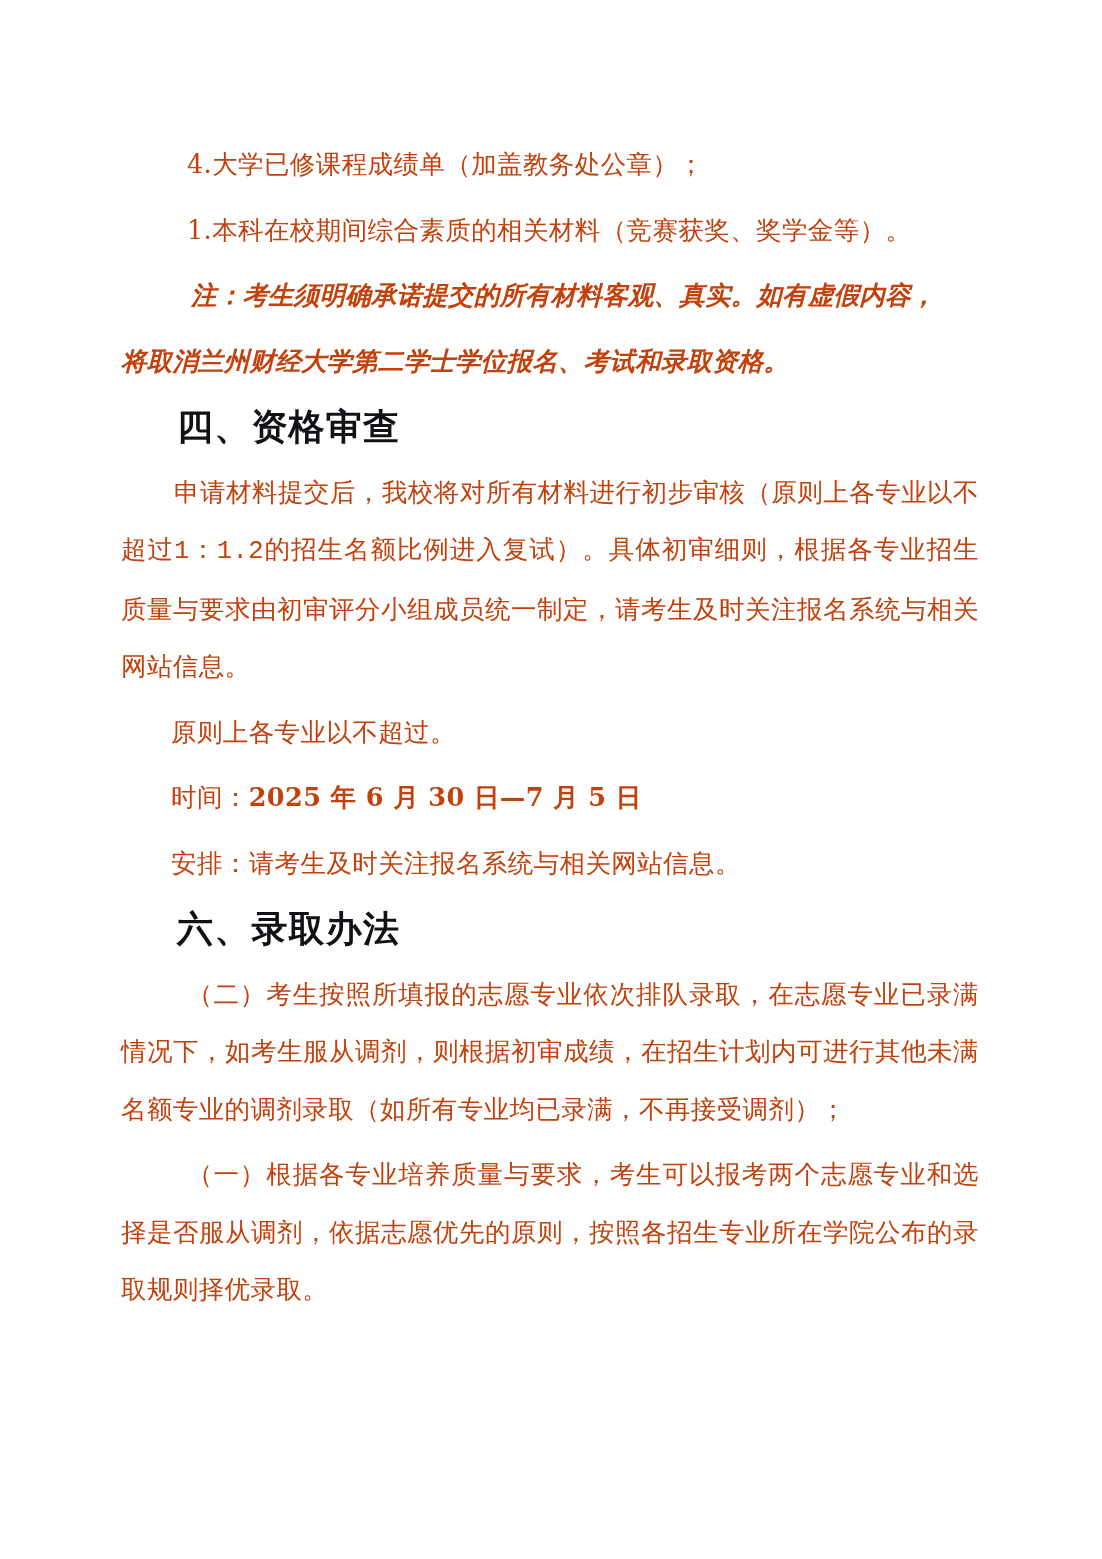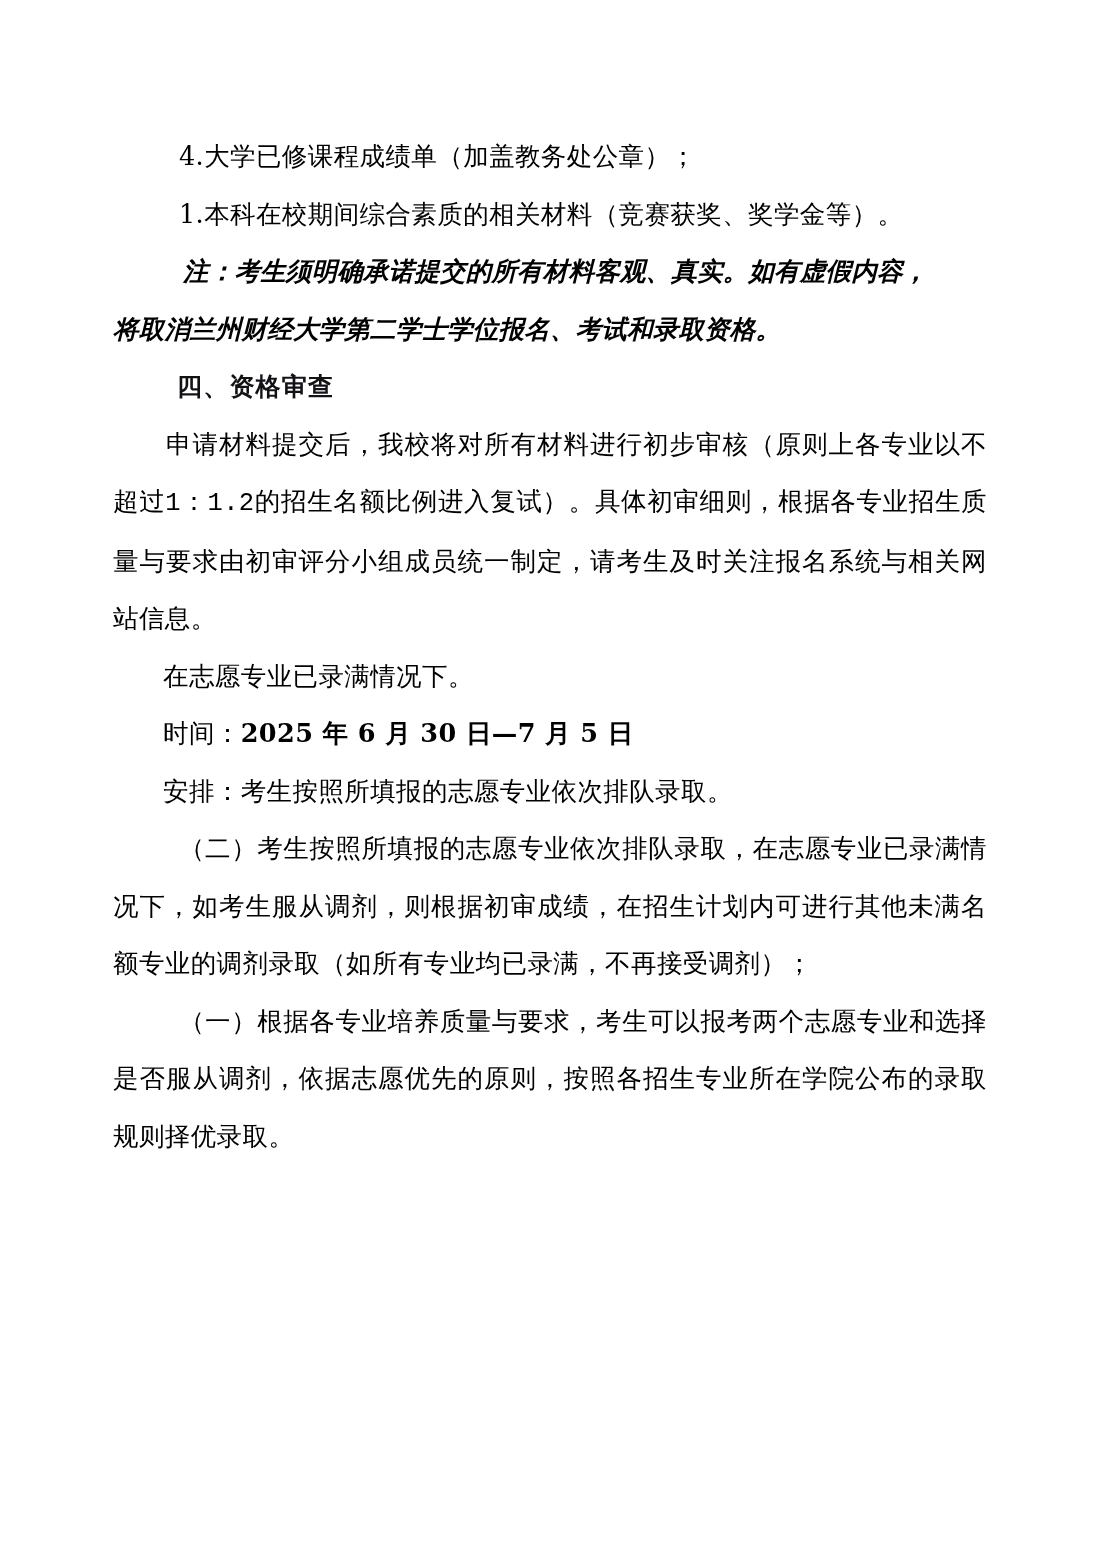--- a/index.html
+++ b/index.html
@@ -27,27 +27,27 @@
 
   .doc-body {
     position: absolute;
     left: 113px;
     top: 128px;
     width: 874px;
   }
 
   
   .p {
-    margin: 0;
+    margin: 8px;
     font-size: 25.5px;
     line-height: 57.5px;
     text-align: justify;
     text-justify: inter-character;
     letter-spacing: 0.4px;
-    color: #000000;
+    color: #c2410c;
     word-break: break-all;
   }
 
   .p.indent2 { text-indent: 53px; }
   .p.indent25 { text-indent: 66px; }
 
   
   .p.listline {
     text-indent: 66px;
     text-align: left;
@@ -57,21 +57,21 @@
   .p.note {
     font-weight: bold;
     text-indent: 70px;
     letter-spacing: 0.2px;
     font-style: italic;
   }
 
   
   .heading {
     margin: 0;
-    font-size: 25px;
+    font-size: 36px;
     line-height: 57.5px;
     font-weight: bold;
     text-indent: 64px;
     letter-spacing: 1.2px;
     color: #111216;
     text-align: left;
   }
 
   
   .p.sub {
@@ -109,25 +109,26 @@
     <p class="p note">注：考生须明确承诺提交的所有材料客观、真实。如有虚假内容，</p>
 
     <p class="p note" style="text-indent:0;">将取消兰州财经大学第二学士学位报名、考试和录取资格。</p>
 
     <h2 class="heading">四、资格审查</h2>
 
     <p class="p indent2"><span>申请材料提交后，我校将对所有材料进行初步审核（原则上各专业以不超过</span><span class="num">1：1.2</span><span>的招生名额比例进入复试）。具体初审细则，根据各专业招生质量与要求由初审评分小组成员统一制定，请考生及时关注报名系统与相关网站信息。</span></p>
 
 
 
-    <p class="p sub">在志愿专业已录满情况下。</p>
+    <p class="p sub">原则上各专业以不超过。</p>
 
     <p class="p sub"><span>时间：</span><span class="num b">2025 年 6 月 30 日—7 月 5 日</span></p>
 
-    <p class="p sub">安排：考生按照所填报的志愿专业依次排队录取。</p>
+    <p class="p sub">安排：请考生及时关注报名系统与相关网站信息。</p>
 
+    <h2 class="heading">六、录取办法</h2>
 
     <p class="p indent25">（二）考生按照所填报的志愿专业依次排队录取，在志愿专业已录满情况下，如考生服从调剂，则根据初审成绩，在招生计划内可进行其他未满名额专业的调剂录取（如所有专业均已录满，不再接受调剂）；</p>
 
     <p class="p indent25">（一）根据各专业培养质量与要求，考生可以报考两个志愿专业和选择是否服从调剂，依据志愿优先的原则，按照各招生专业所在学院公布的录取规则择优录取。</p>
 
   </div>
 </div>
 
 </body></html>

